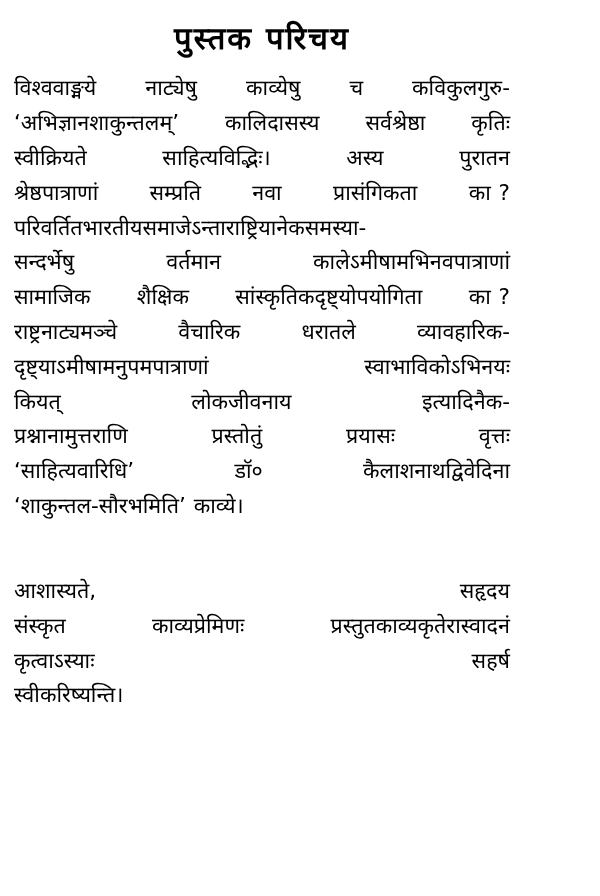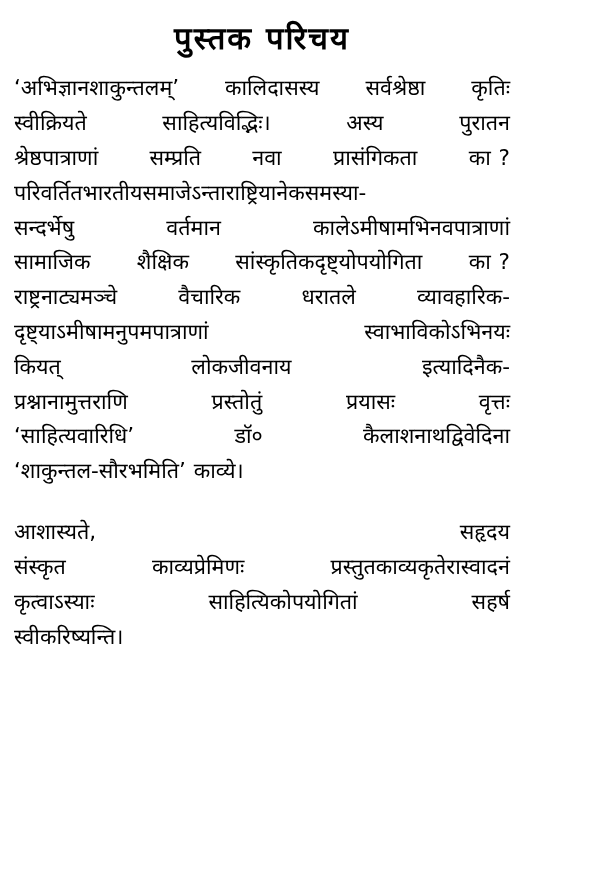--- a/index.html
+++ b/index.html
@@ -36,20 +36,21 @@
     font-size: 21.5px;
     line-height: 1.62;
     text-align: justify;
     text-justify: inter-word;
     color: #000000;
     margin: 0 0 16px 0;
     word-spacing: 1px;
   }
   .body-para:last-child {
     margin-bottom: 0;
+    margin-top: 24px;
   }
   .body-para .line {
     display: block;
     white-space: nowrap;
   }
   
   .body-para .line.stretch {
     display: flex;
     justify-content: space-between;
   }
@@ -59,20 +60,27 @@
   .spacer-sm { height: 10px; }
 </style>
 </head>
 <body>
 
 <div class="page">
 
   <h1 class="doc-title">पुस्तक परिचय</h1>
 
   <div class="body-para">
+    <span class="line stretch">
+      <span>विश्ववाङ्मये</span>
+      <span>नाट्येषु</span>
+      <span>काव्येषु</span>
+      <span>च</span>
+      <span>कविकुलगुरु-</span>
+    </span>
     <span class="line stretch">
       <span>‘अभिज्ञानशाकुन्तलम्’</span>
       <span>कालिदासस्य</span>
       <span>सर्वश्रेष्ठा</span>
       <span>कृतिः</span>
     </span>
     <span class="line stretch">
       <span>स्वीक्रियते</span>
       <span>साहित्यविद्भिः।</span>
       <span>अस्य</span>
@@ -133,19 +141,18 @@
       <span>आशास्यते,</span>
       <span>सहृदय</span>
     </span>
     <span class="line stretch">
       <span>संस्कृत</span>
       <span>काव्यप्रेमिणः</span>
       <span>प्रस्तुतकाव्यकृतेरास्वादनं</span>
     </span>
     <span class="line stretch">
       <span>कृत्वाऽस्याः</span>
-      <span>साहित्यिकोपयोगितां</span>
       <span>सहर्ष</span>
     </span>
     <span class="line">स्वीकरिष्यन्ति।</span>
   </div>
 
 </div>
 
 </body></html>

